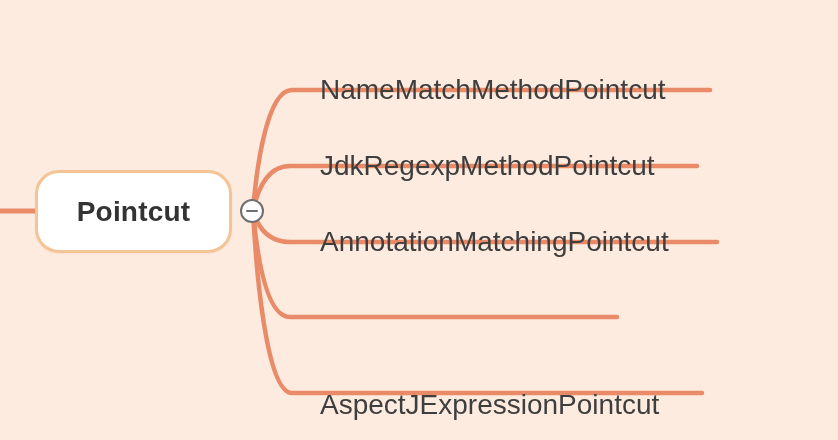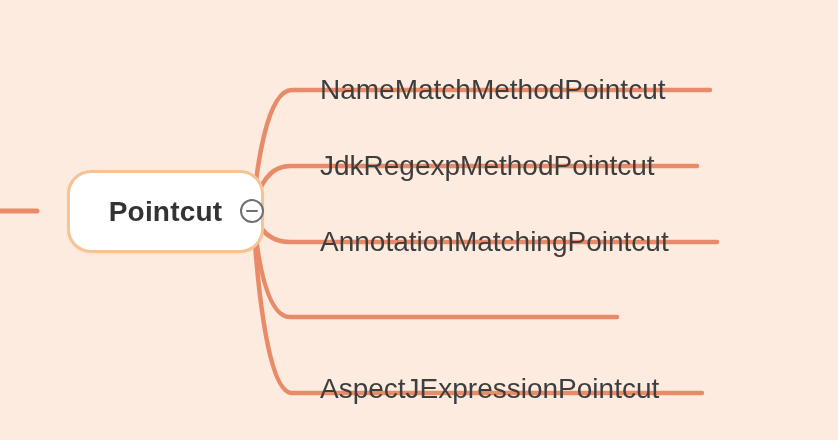--- a/index.html
+++ b/index.html
@@ -39,21 +39,20 @@
     height: 83px;
     box-sizing: border-box;
     background: var(--node-fill, #ffffff);
     border: 3.5px solid var(--node-border, #f4c497);
     border-radius: 24px;
     display: flex;
     align-items: center;
     justify-content: center;
     box-shadow: 0 1px 2px rgba(120, 80, 40, 0.06);
     cursor: pointer;
-    margin-left: 32px;
   }
   .topic-node .topic-label {
     font-size: 28px;
     font-weight: 700;
     color: var(--node-text, #333333);
     letter-spacing: 0.2px;
   }
 
   .collapse-btn {
     position: absolute;
@@ -89,21 +88,21 @@
     color: var(--label-text, #3e3e3e);
     white-space: nowrap;
     cursor: pointer;
     z-index: 2;
     margin-top: 28px;
   }
   .branch-label.b1 { top: 45px; }
   .branch-label.b2 { top: 121px; }
   .branch-label.b3 { top: 197px; }
   .branch-label.b4 { top: 272px; }
-  .branch-label.b5 { top: 344px; text-align: right; }
+  .branch-label.b5 { top: 360px; text-align: right; }
 </style>
 </head>
 <body>
 
 <div class="stage">
 
   <svg class="edges" width="838" height="440" viewBox="0 0 838 440" aria-hidden="true">
     <path class="rootline" d="M 0 211 L 37 211"></path>
     <path class="branch" d="M 253 211 C 256 173 266 90 292 90 L 710 90"></path>
     <path class="branch" d="M 253 211 C 256 197 264 166 290 166 L 697 166"></path>

